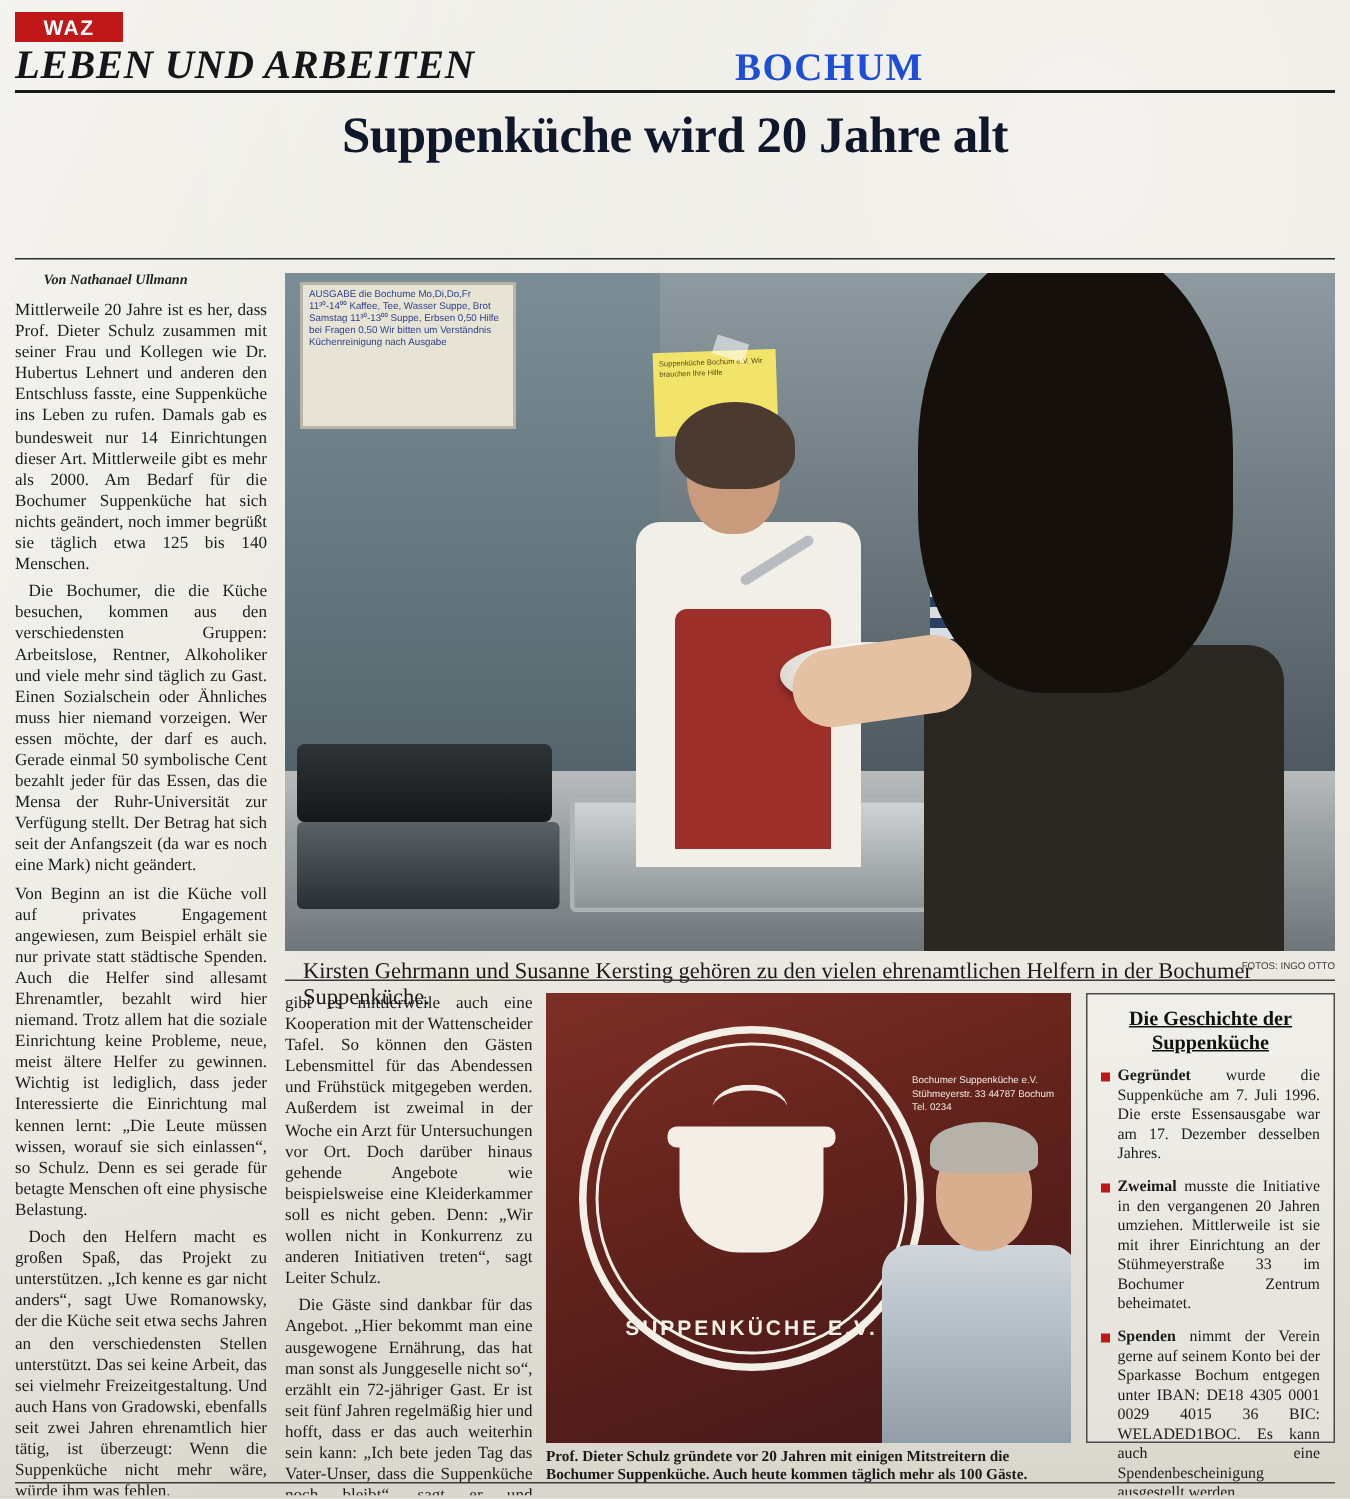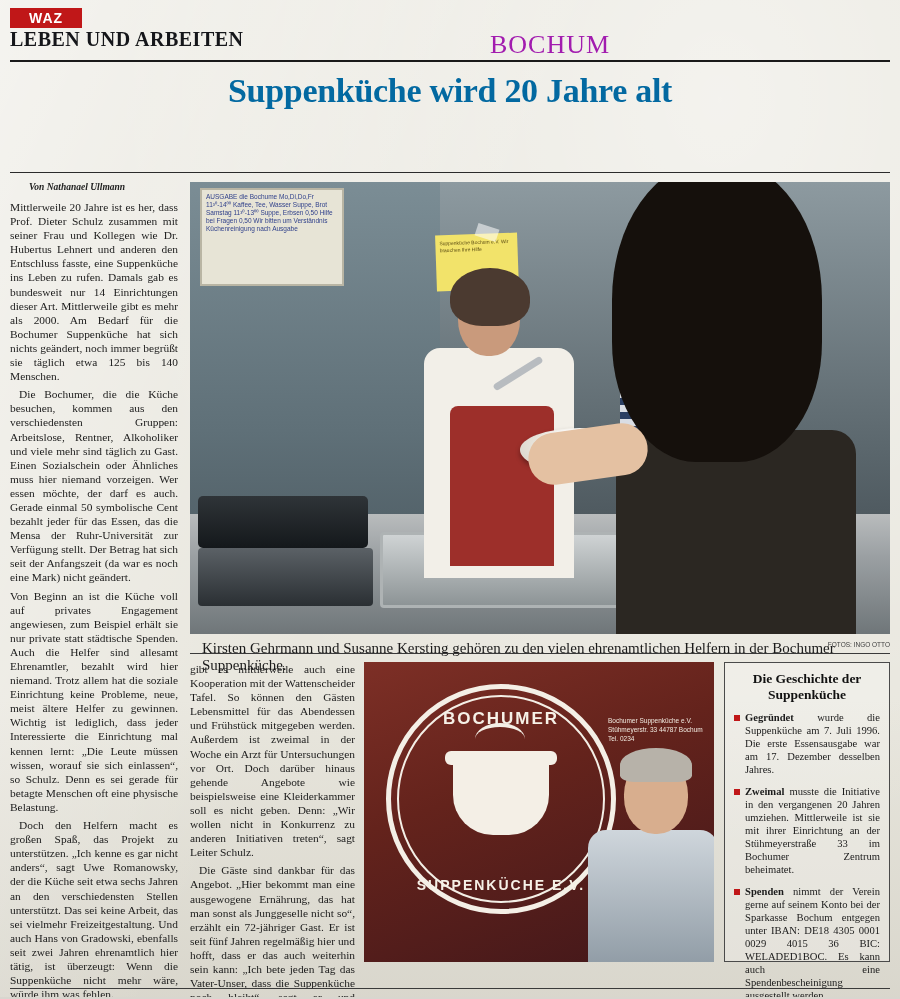--- a/index.html
+++ b/index.html
@@ -44,49 +44,50 @@
     font-size: 14px;
     letter-spacing: 1px;
     text-align: center;
     line-height: 20px;
   }
   .section-title {
     position: absolute;
     left: 0; top: 20px;
     font-family: "Liberation Serif", serif;
     font-weight: bold;
-    font-size: 20px;
+    font-size: 27px;
     letter-spacing: 0.5px;
     color: #15161a;
+    font-style: italic;
   }
   .city-title {
     position: absolute;
     left: 480px; top: 22px;
     font-family: "Liberation Serif", serif;
-    font-weight: normal;
+    font-weight: bold;
     font-size: 26px;
     letter-spacing: 1px;
-    color: #a21caf;
+    color: #1d4ed8;
   }
   .rule-top {
     position: absolute;
     left: 10px; right: 10px;
     top: 60px;
     height: 2px;
     background: #1a1a1a;
   }
   
   .headline {
     position: absolute;
     left: 10px; right: 10px;
     top: 72px;
     text-align: center;
     font-weight: bold;
     font-size: 34px;
-    color: #0369a1;
+    color: #0f172a;
     letter-spacing: -0.3px;
   }
   .subhead {
     position: absolute;
     left: 28px; right: 20px;
     top: 118px;
     text-align: center;
     font-weight: bold;
     font-size: 17.5px;
     line-height: 23px;
@@ -343,20 +344,21 @@
     box-sizing: border-box;
     padding: 8px 9px;
   }
   .infobox h3 {
     margin: 0 0 8px 0;
     font-size: 13.5px;
     font-weight: bold;
     text-align: center;
     line-height: 16px;
     color: #111;
+    text-decoration: underline;
   }
   .info-item {
     font-size: 10.6px;
     line-height: 13px;
     text-align: justify;
     margin-bottom: 9px;
     color: #1b1b1b;
     position: relative;
     padding-left: 11px;
   }
@@ -429,31 +431,31 @@
 
   <div class="col-b1">
     <p class="first">gibt es mittlerweile auch eine Kooperation mit der Wattenscheider Tafel. So können den Gästen Lebensmittel für das Abendessen und Frühstück mitgegeben werden. Außerdem ist zweimal in der Woche ein Arzt für Untersuchungen vor Ort. Doch darüber hinaus gehende Angebote wie beispielsweise eine Kleiderkammer soll es nicht geben. Denn: „Wir wollen nicht in Konkurrenz zu anderen Initiativen treten“, sagt Leiter Schulz.</p>
     <p>Die Gäste sind dankbar für das Angebot. „Hier bekommt man eine ausgewogene Ernährung, das hat man sonst als Junggeselle nicht so“, erzählt ein 72-jähriger Gast. Er ist seit fünf Jahren regelmäßig hier und hofft, dass er das auch weiterhin sein kann: „Ich bete jeden Tag das Vater-Unser, dass die Suppenküche noch bleibt“, sagt er und schmunzelt. Den Ernst hinter seiner kecken Formulierung merkt man ihm an.</p>
   </div>
 
   <div class="photo-bottom">
     <div class="pb-truck"></div>
     <div class="pb-logo-outer">
       <div class="pb-logo-inner"></div>
-      <div class="pb-logo-top">BOCHUMER</div>
       <div class="pb-steam"></div>
       <div class="pb-potlid"></div>
       <div class="pb-pot"></div>
       <div class="pb-logo-bottom">SUPPENKÜCHE E.V.</div>
     </div>
     <div class="pb-text-right">Bochumer Suppenküche e.V. Stühmeyerstr. 33 44787 Bochum Tel. 0234</div>
     <div class="pb-man-body"></div>
     <div class="pb-man-head"></div>
     <div class="pb-man-hair"></div>
   </div>
+  <div class="cap-bottom">Prof. Dieter Schulz gründete vor 20 Jahren mit einigen Mitstreitern die Bochumer Suppenküche. Auch heute kommen täglich mehr als 100 Gäste.</div>
 
   <div class="infobox">
     <h3>Die Geschichte der Suppenküche</h3>
     <div class="info-item">
       <span class="bullet"></span>
       <b>Gegründet</b><span> wurde die Suppenküche am 7. Juli 1996. Die erste Essensausgabe war am 17. Dezember desselben Jahres.</span>
     </div>
     <div class="info-item">
       <span class="bullet"></span>
       <b>Zweimal</b><span> musste die Initiative in den vergangenen 20 Jahren umziehen. Mittlerweile ist sie mit ihrer Einrichtung an der Stühmeyerstraße 33 im Bochumer Zentrum beheimatet.</span>

